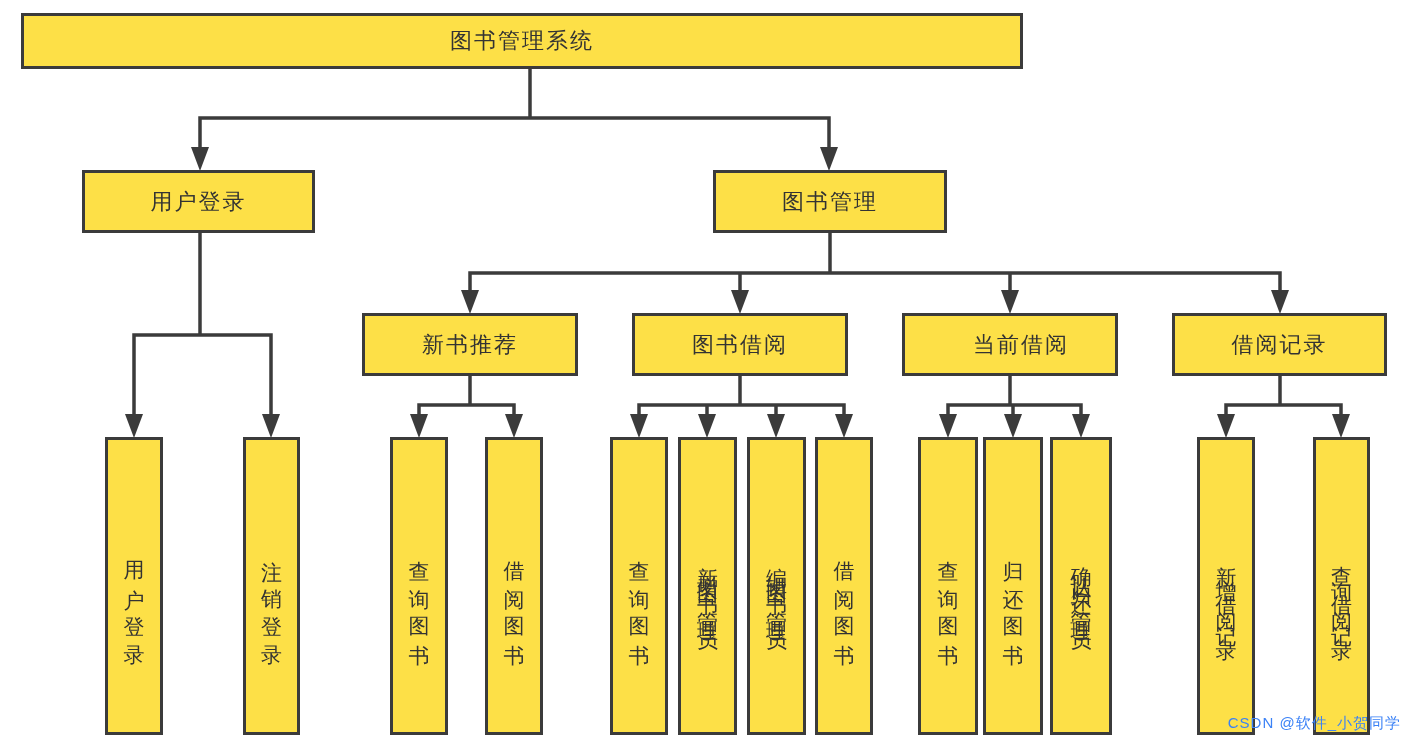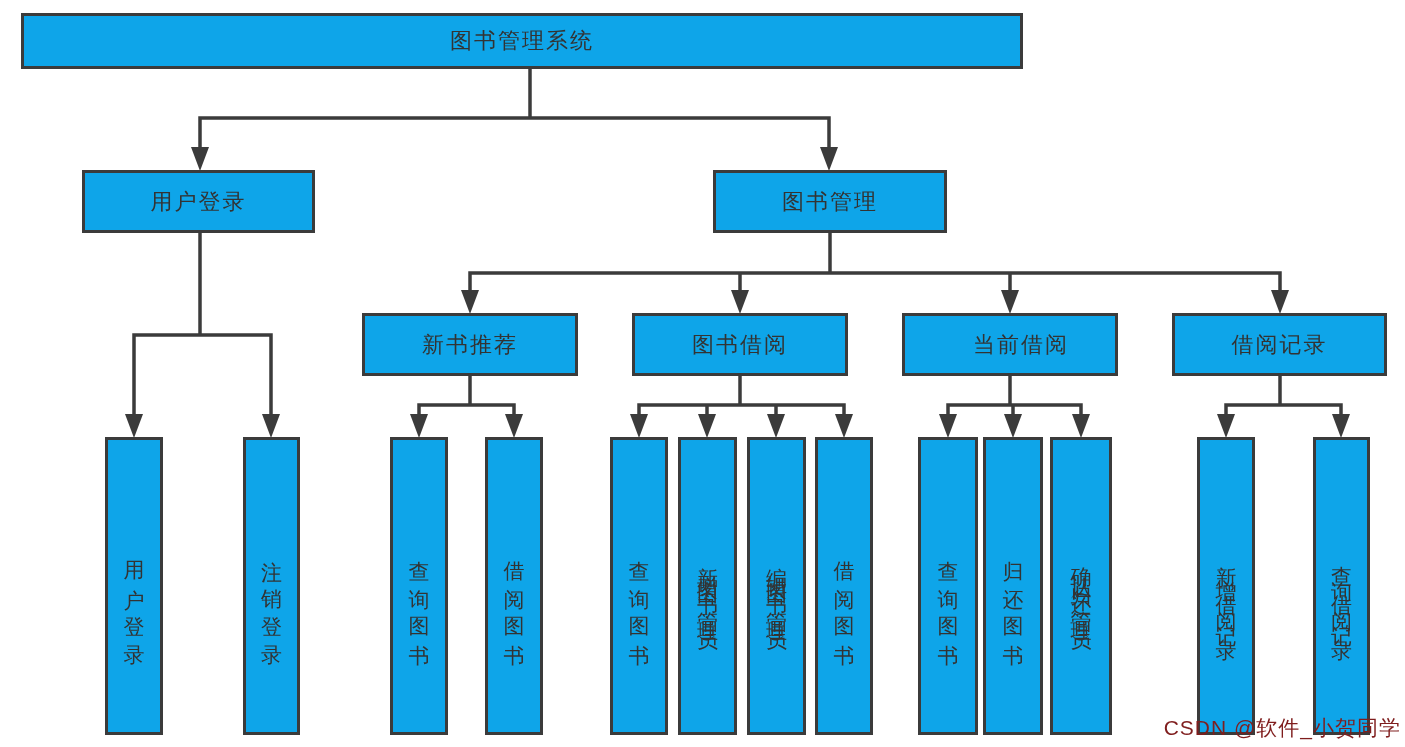--- a/index.html
+++ b/index.html
@@ -9,21 +9,21 @@
     width:1405px;height:747px;
     background:#ffffff;
     font-family:"Liberation Sans",sans-serif;
     overflow:hidden;
   }
   #connectors{position:absolute;left:0;top:0;width:1405px;height:747px;pointer-events:none;}
   .box{
     position:absolute;
     box-sizing:border-box;
     border:3px solid #3b3b3b;
-    background:#0ea5e9;
+    background:#fde047;
     display:flex;
     align-items:center;
     justify-content:center;
     color:#333333;
     z-index:2;
   }
   .hlabel{font-size:22px;letter-spacing:2px;white-space:nowrap;}
   .leaf span{
     writing-mode:vertical-lr;
     text-orientation:mixed;
@@ -53,22 +53,22 @@
   #leaf-7{left:815px;width:58px;}
   #leaf-8{left:918px;width:60px;}
   #leaf-9{left:983px;width:60px;}
   #leaf-10{left:1050px;width:62px;}
   #leaf-11{left:1197px;width:58px;}
   #leaf-12{left:1313px;width:57px;}
 
   #watermark{
     position:absolute;
     right:4px;top:714px;
-    font-size:21px;
-    color:#7f1d1d;
+    font-size:15px;
+    color:#3b82f6;
     letter-spacing:1px;
     z-index:5;
     white-space:nowrap;
   }
 </style>
 </head>
 <body>
 
 <div id="stage">
 

